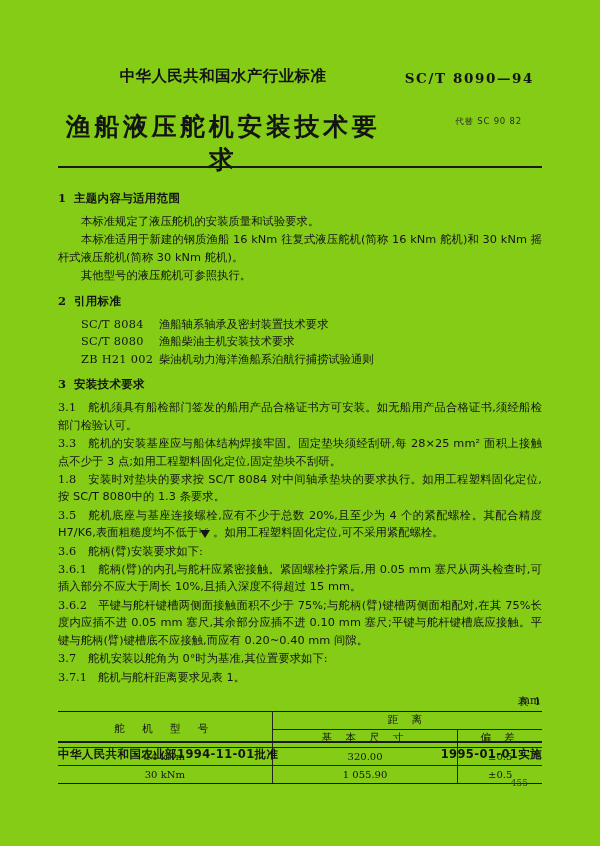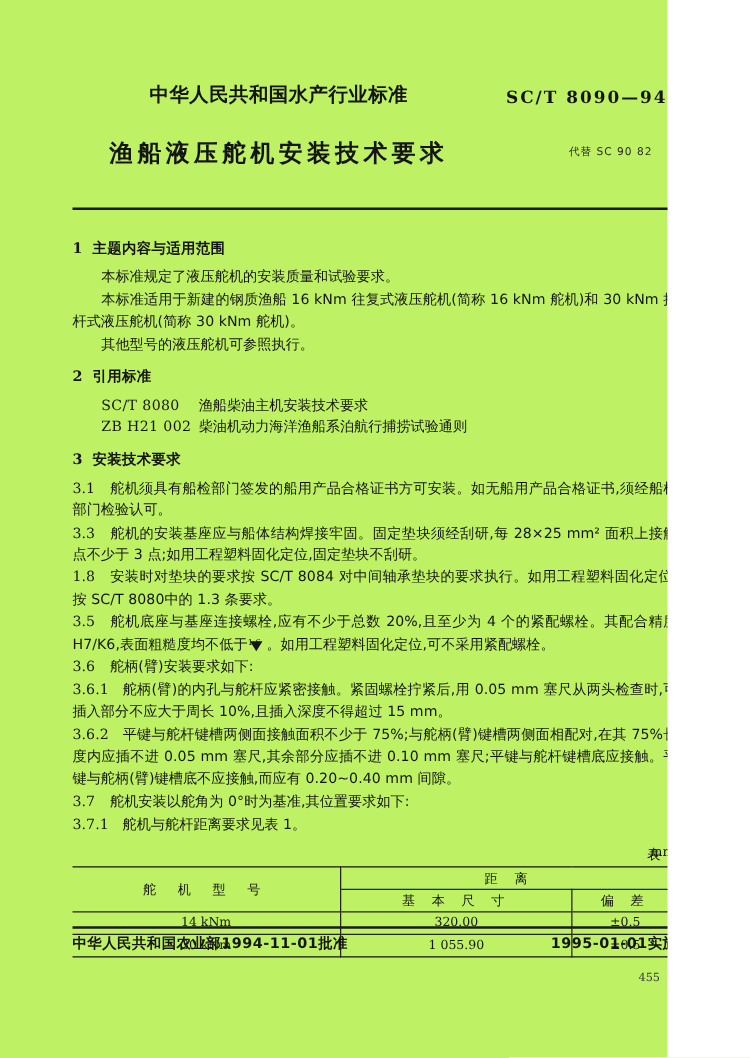--- a/index.html
+++ b/index.html
@@ -2,23 +2,23 @@
 <html><head>
 <meta charset="utf-8">
 <style>
   html, body {
     margin: 0;
     padding: 0;
     background: #ffffff;
   }
   .page {
     position: relative;
-    width: 534px;
+    width: 600px;
     height: 846px;
-    background: #bef264;
+    background: #84cc16;
     font-family: "DejaVu Sans", sans-serif;
     color: #141414;
     overflow: hidden;
     text-decoration: underline;
   }
   .sheet {
     position: absolute;
     left: 58px;
     top: 0;
     width: 484px;
@@ -41,21 +41,21 @@
     font-weight: bold;
     letter-spacing: 0.4px;
     font-family: "DejaVu Sans", sans-serif;
   }
   .hdr-title {
     position: absolute;
     left: 0;
     top: 44px;
     width: 330px;
     text-align: center;
-    font-size: 19px;
+    font-size: 25px;
     font-weight: bold;
     letter-spacing: 3.6px;
     font-family: "DejaVu Sans", sans-serif;
   }
   .hdr-num {
     position: absolute;
     right: 8px;
     top: 4px;
     font-size: 13.5px;
     font-weight: bold;
@@ -277,20 +277,23 @@
         <span class="n num">1</span><span>主题内容与适用范围</span>
       </div>
       <p class="para indent">本标准规定了液压舵机的安装质量和试验要求。</p>
       <p class="para indent">本标准适用于新建的钢质渔船 16 kNm 往复式液压舵机(简称 16 kNm 舵机)和 30 kNm 摇杆式液压舵机(简称 30 kNm 舵机)。</p>
       <p class="para indent">其他型号的液压舵机可参照执行。</p>
 
       <div class="sec-head">
         <span class="n num">2</span><span>引用标准</span>
       </div>
       <div class="refs">
+        <div class="ref-line">
+          <span class="code">SC/T 8084</span><span>渔船轴系轴承及密封装置技术要求</span>
+        </div>
         <div class="ref-line">
           <span class="code">SC/T 8080</span><span>渔船柴油主机安装技术要求</span>
         </div>
         <div class="ref-line">
           <span class="code">ZB H21 002</span><span>柴油机动力海洋渔船系泊航行捕捞试验通则</span>
         </div>
       </div>
 
       <div class="sec-head">
         <span class="n num">3</span><span>安装技术要求</span>

